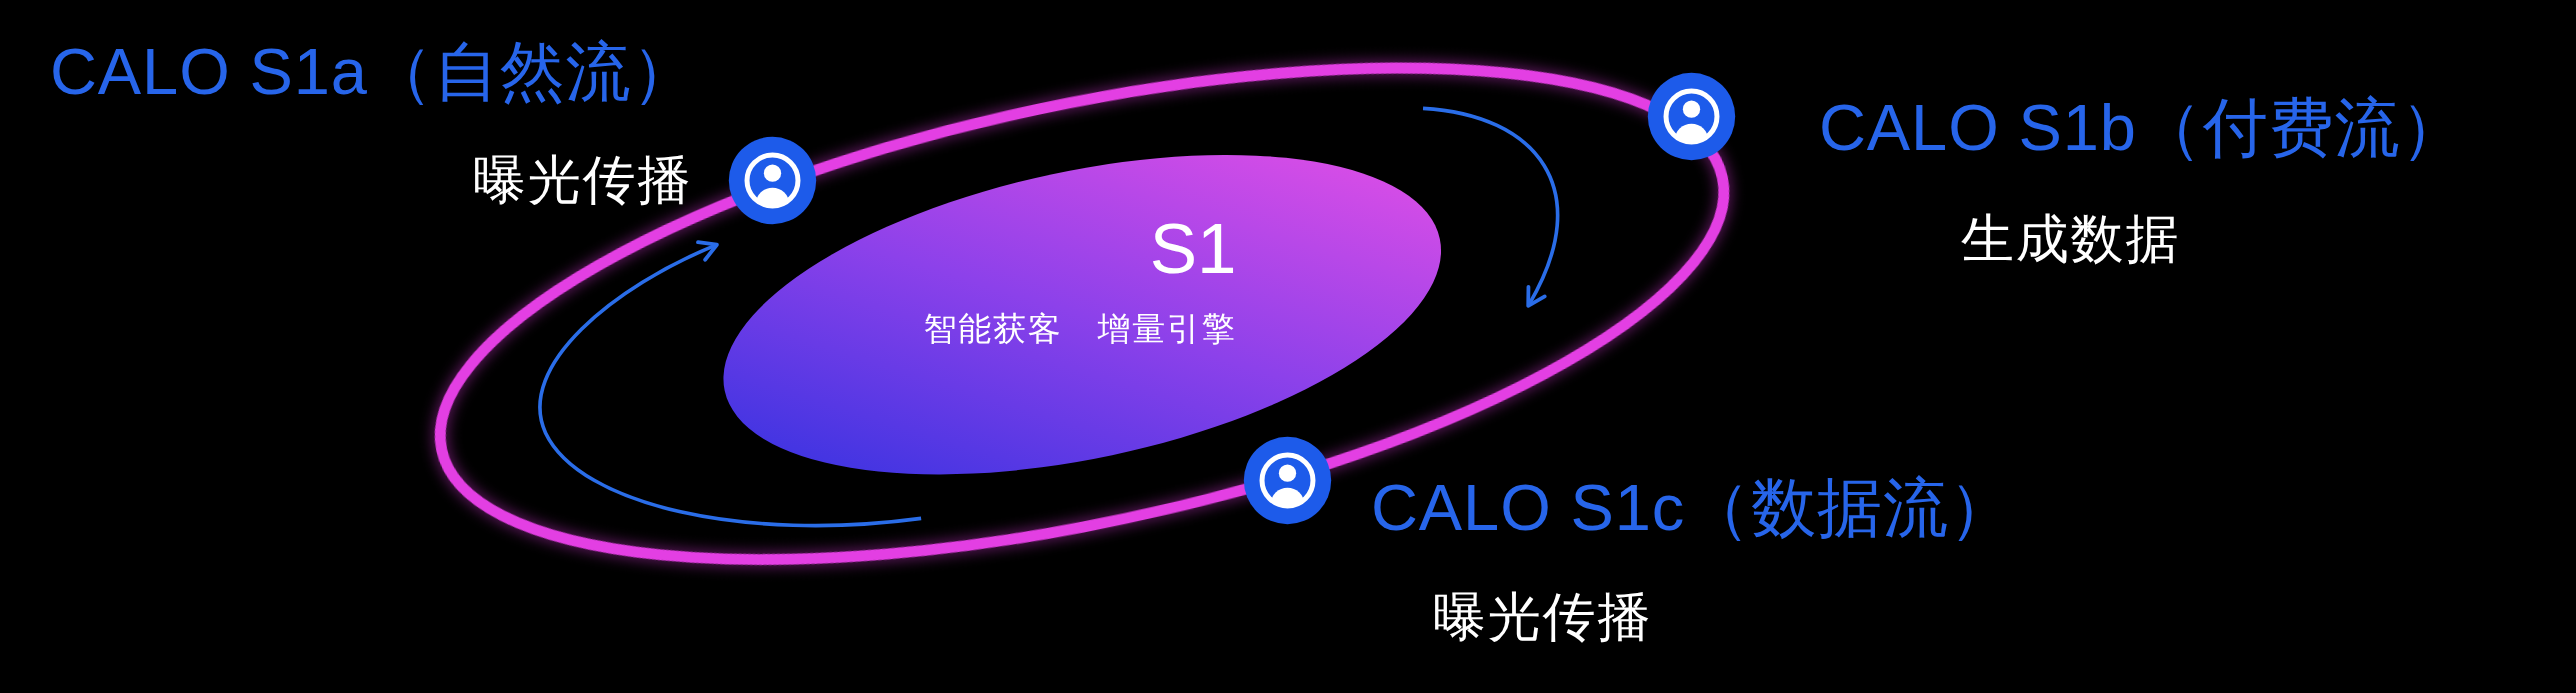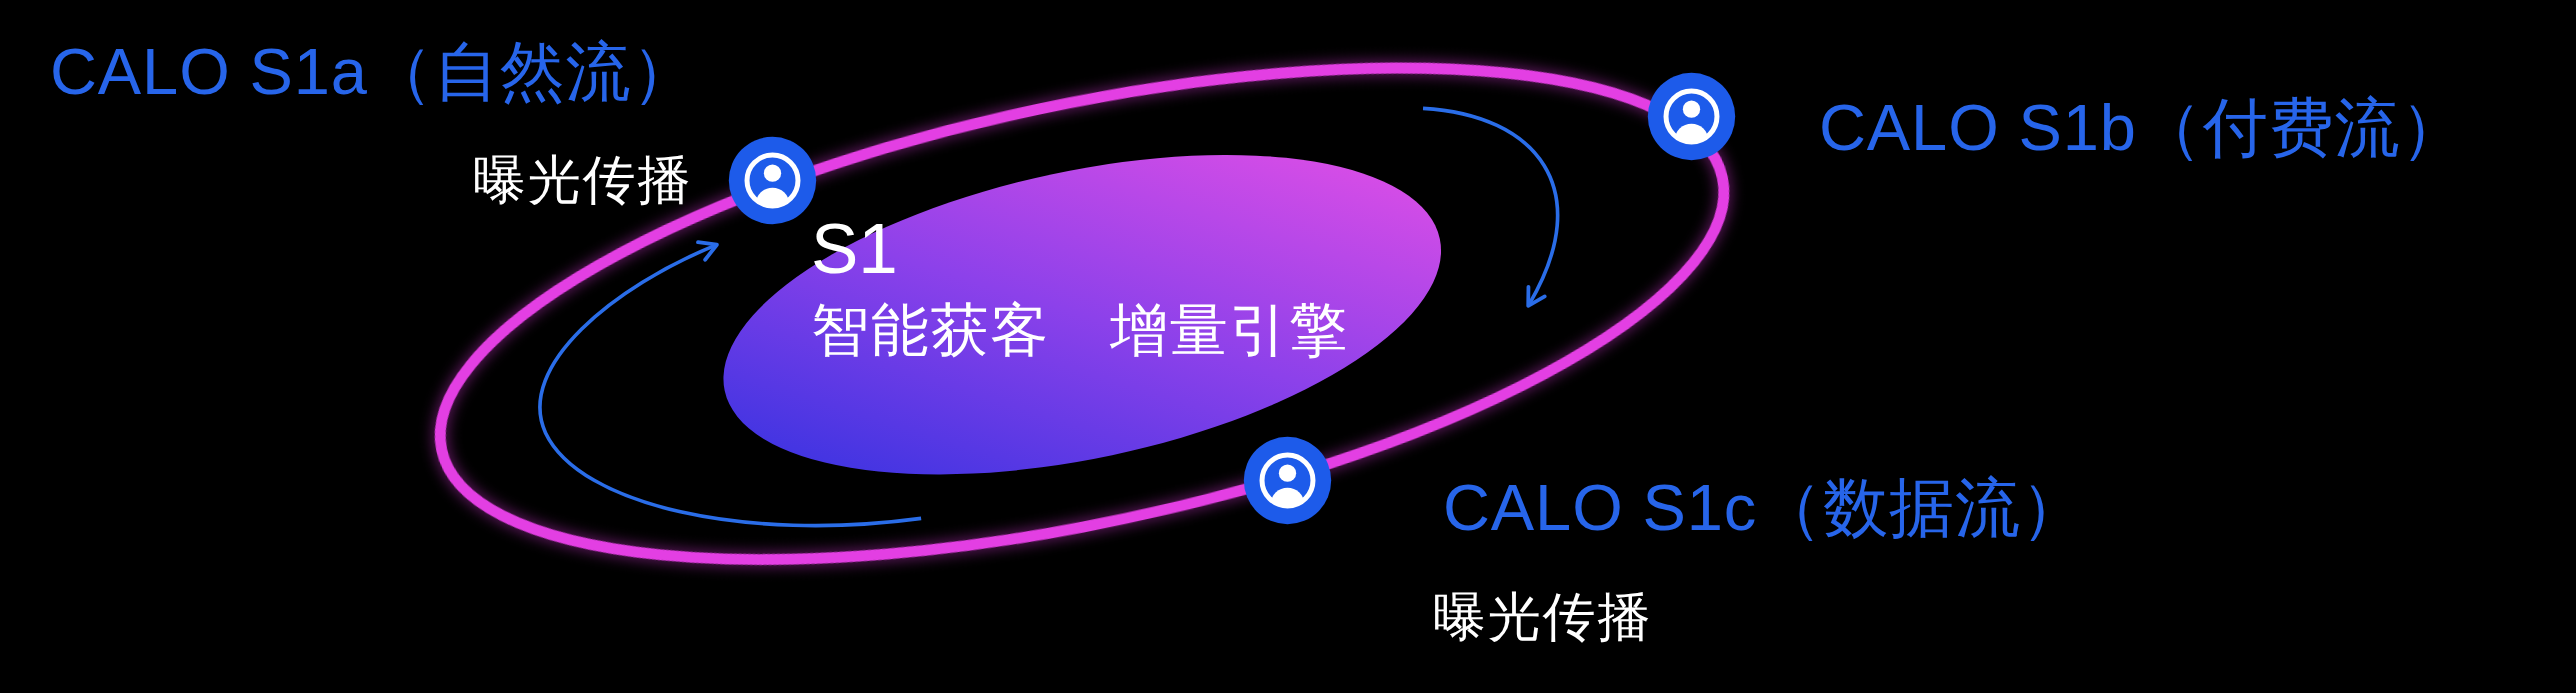--- a/index.html
+++ b/index.html
@@ -61,32 +61,32 @@
     font-weight: 500;
     line-height: 1.2;
     white-space: nowrap;
     letter-spacing: 1.8px;
   }
   .core-text {
     position: absolute;
     left: 1080px;
     top: 213px;
     transform: translateX(-50%);
-    text-align: left;
+    text-align: right;
     color: var(--text-white, #ffffff);
   }
   .core-title {
     font-size: 71px;
     font-weight: 500;
     line-height: 1.0;
   }
   .core-subtitle {
-    font-size: 58px;
+    font-size: 33px;
     font-weight: 500;
-    margin-top: 8px;
+    margin-top: 23px;
     white-space: nowrap;
     letter-spacing: 1.8px;
   }
 </style>
 </head>
 <body>
 
 <svg width="0" height="0" style="position:absolute" aria-hidden="true">
   <defs>
     <clipPath id="userClip">
@@ -144,18 +144,19 @@
   <div class="node-icon" style="left:1242px; top:435px">
     <svg viewBox="0 0 100 100" width="91" height="91">
         <use href="#userIcon"></use>
       </svg>
   </div>
 
   <div class="label" style="left:50px; top:35px">CALO S1a（自然流）</div>
   <div class="sublabel" style="left:473px; top:148px">曝光传播</div>
 
   <div class="label" style="left:1819px; top:91px">CALO S1b（付费流）</div>
+  <div class="sublabel" style="left:1961px; top:207px">生成数据</div>
 
-  <div class="label" style="left:1443px; top:471px">CALO S1c（数据流）</div>
+  <div class="label" style="left:1371px; top:471px">CALO S1c（数据流）</div>
   <div class="sublabel" style="left:1433px; top:585px">曝光传播</div>
 
 </div>
 
 
 </body></html>

